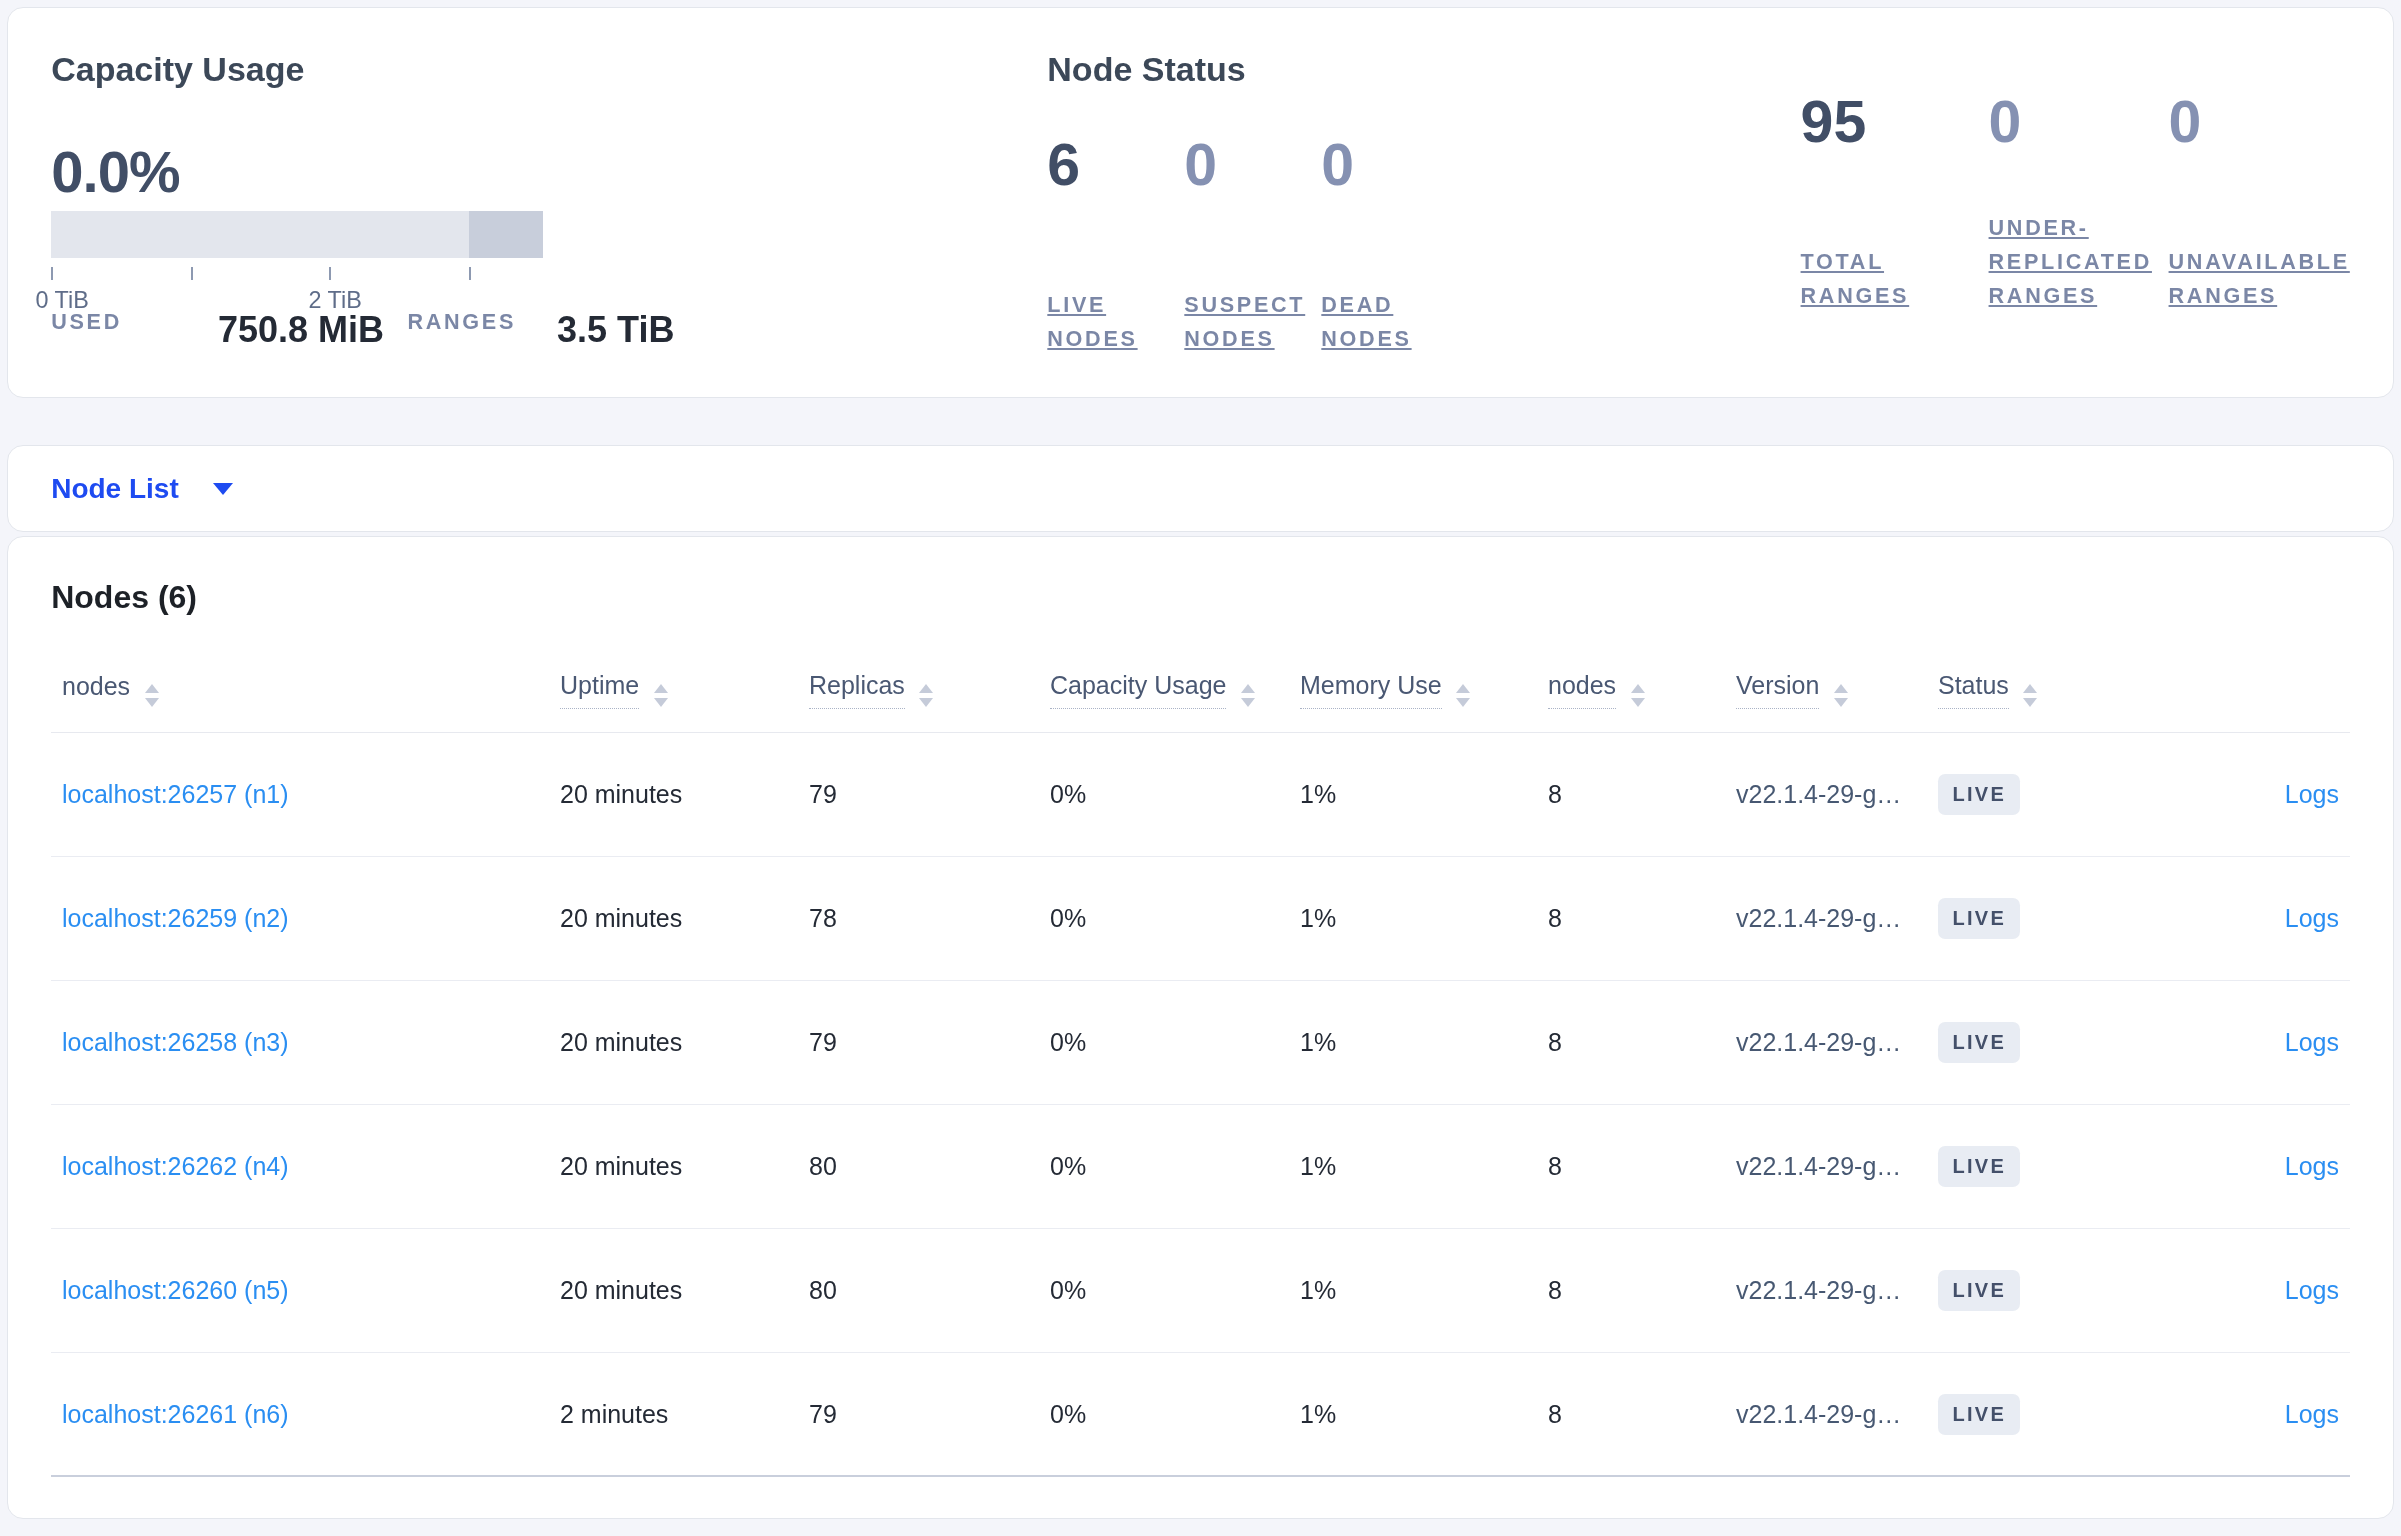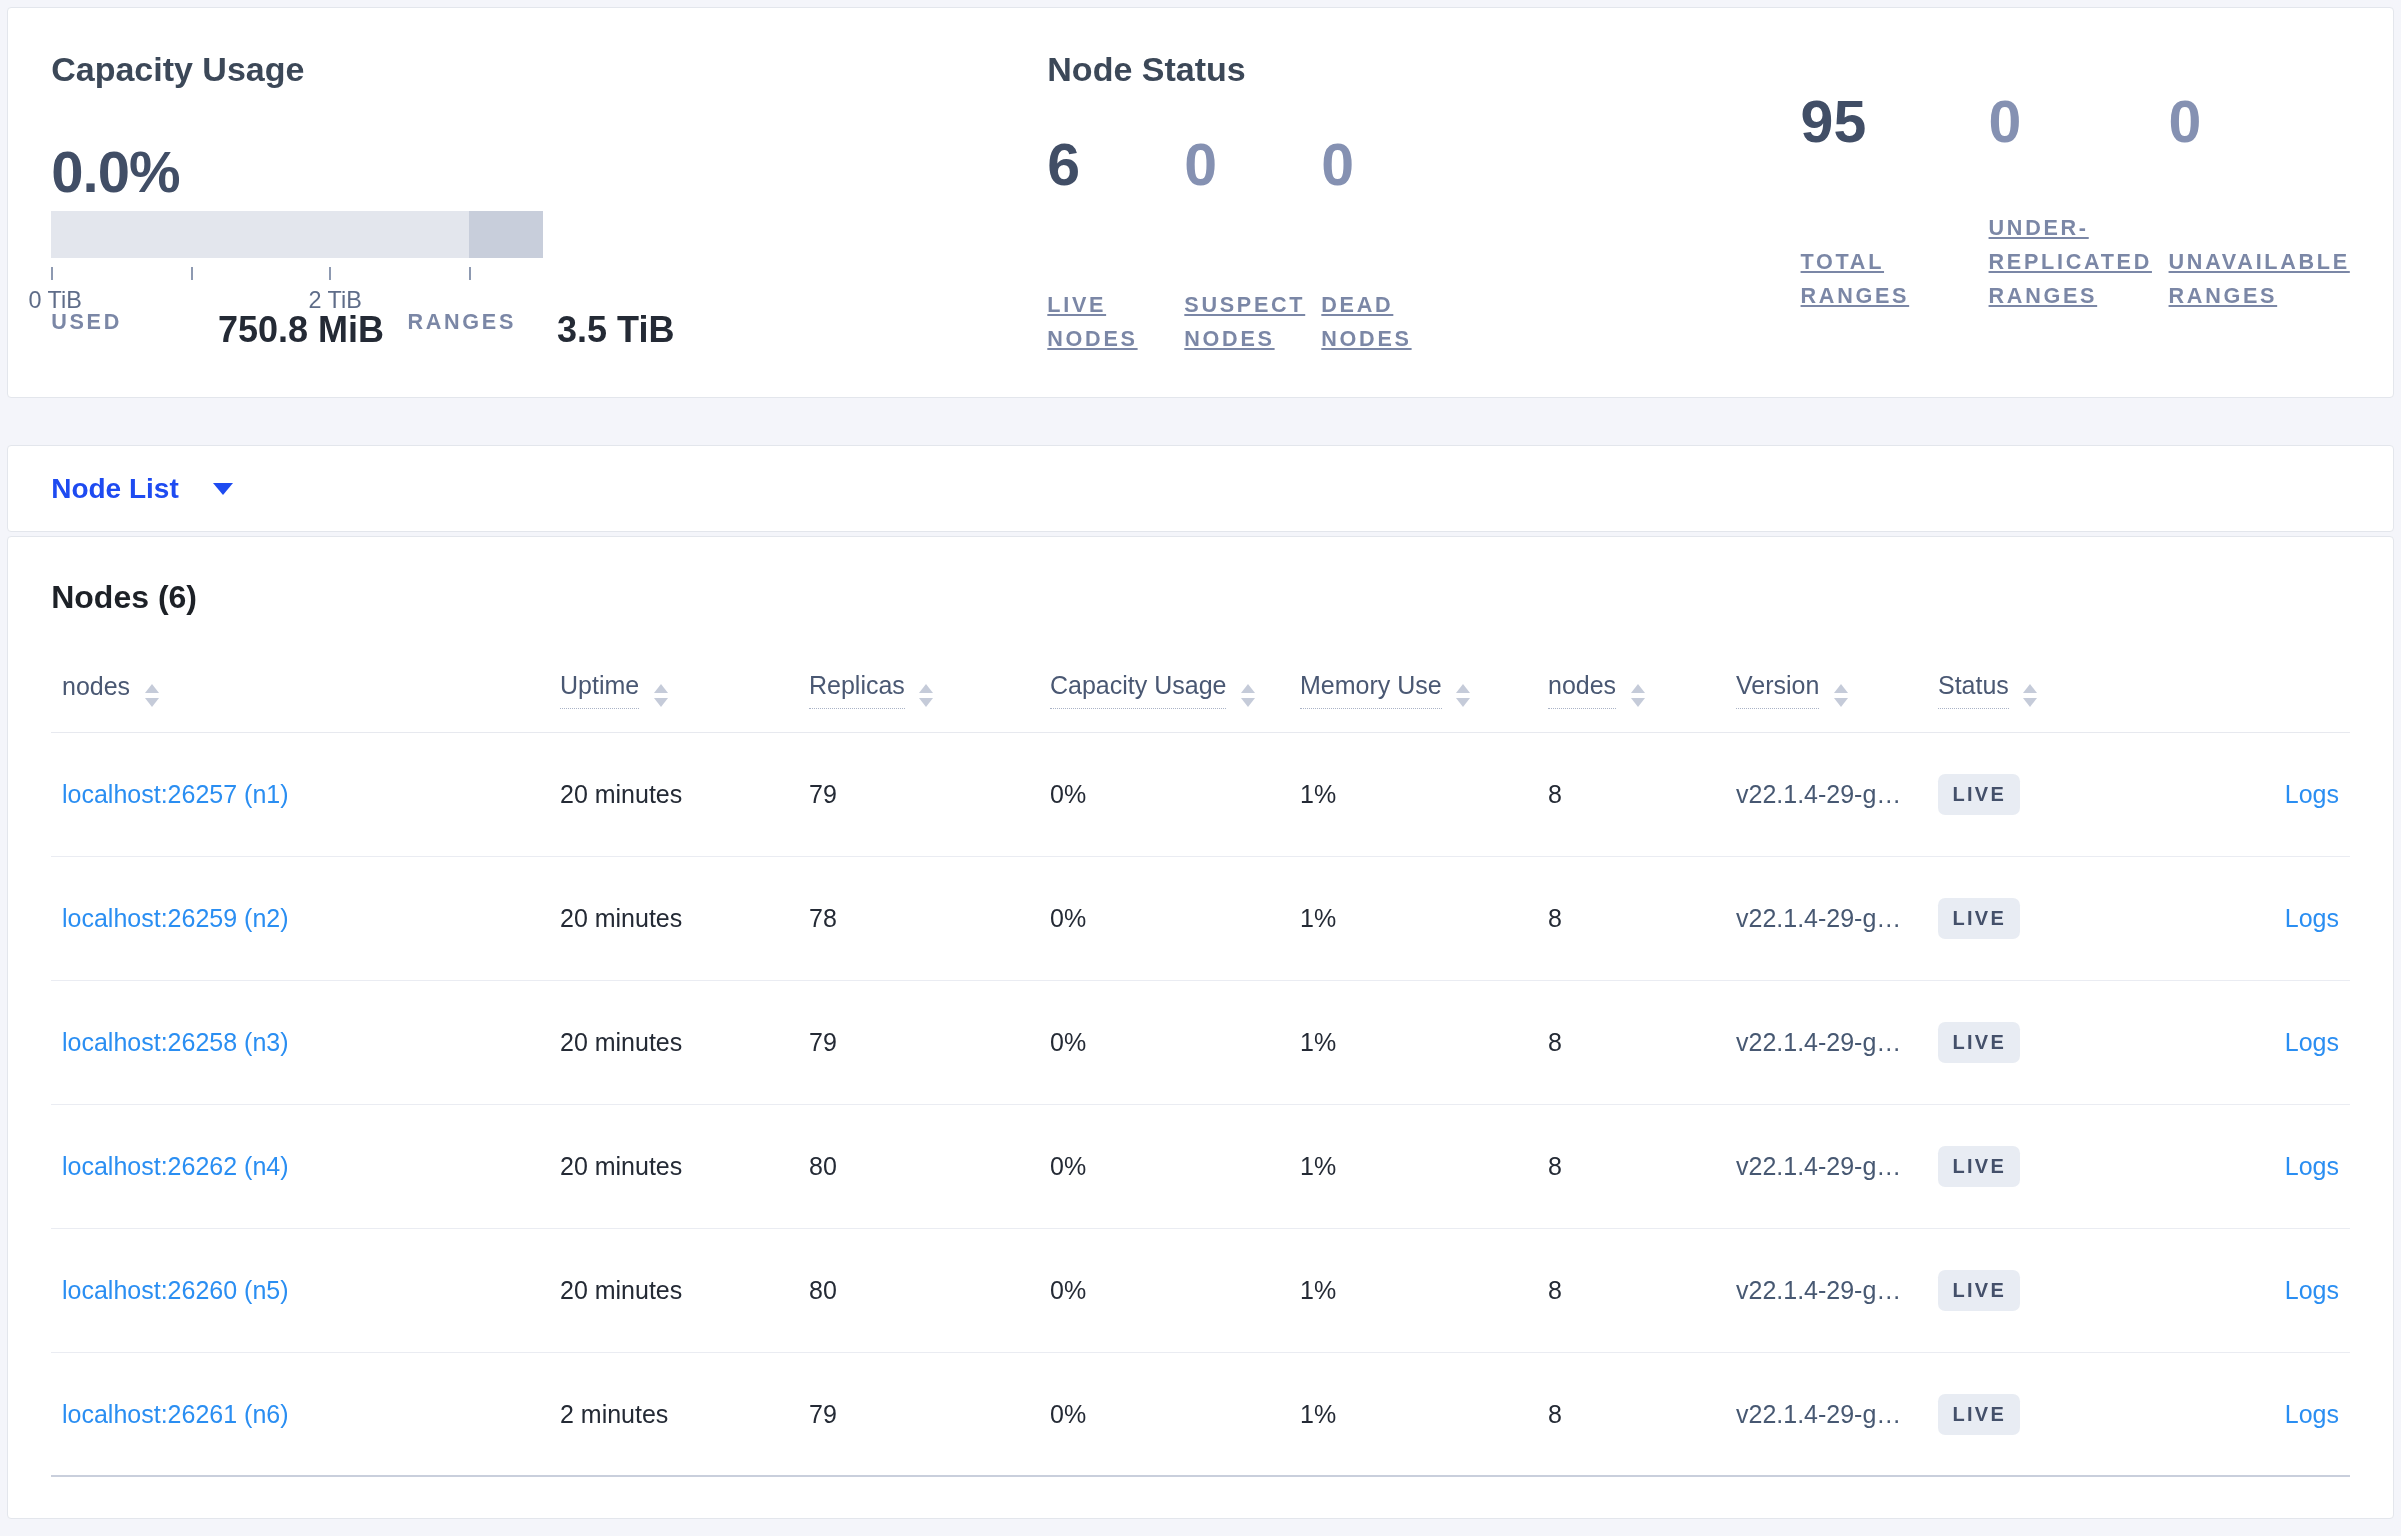--- a/index.html
+++ b/index.html
@@ -5,21 +5,21 @@
   * { box-sizing: border-box; }
   html,body { margin:0; padding:0; }
   body {
     width:2401px; height:1536px;
     background:#f4f5fa;
     font-family:"Liberation Sans", sans-serif;
     color:#242a35;
     overflow:hidden;
   }
   .wrap { padding:7.2px 7.2px 8px 7.2px; }
-  .panel { background:#ffffff; border:1.8px solid #e3e6ec; border-radius:4px; }
+  .panel { background:#ffffff; border:1.8px solid #e3e6ec; border-radius:16px; }
 
   
   .top-panel { display:flex; padding:40px 43px 41px 43px; margin-bottom:47px; }
   .sec-title { font-size:34px; font-weight:600; color:#3c4858; line-height:43px; }
 
   .capacity-sec { width:1013px; }
   .gauge-row { display:flex; margin-top:50px; height:110px;flex-direction:column; }
   .pct { width:155px; font-size:58px; font-weight:700; color:#414e66; line-height:61px; letter-spacing:-0.9px; }
   .gauge { position:relative; width:492px; margin-top:9px; }
   .bar { display:flex; height:47px; }
@@ -90,21 +90,21 @@
         <div class="pct">0.0%</div>
         <div class="gauge">
           <div class="bar">
             <div class="bar-light"></div>
             <div class="bar-dark"></div>
           </div>
           <div class="tick" style="left:0"></div>
           <div class="tick" style="left:140px"></div>
           <div class="tick" style="left:278px"></div>
           <div class="tick" style="left:418px"></div>
-          <div class="tick-label" style="left:4px">0 TiB</div>
+          <div class="tick-label" style="left:11px">0 TiB</div>
           <div class="tick-label" style="left:284px">2 TiB</div>
         </div>
       </div>
       <div class="cap-stats">
         <span class="stat-label">USED</span>
         <span class="stat-value ml-used-val">750.8 MiB</span>
         <span class="stat-label ml-usable">RANGES</span>
         <span class="stat-value ml-usable-val">3.5 TiB</span>
       </div>
     </div>

